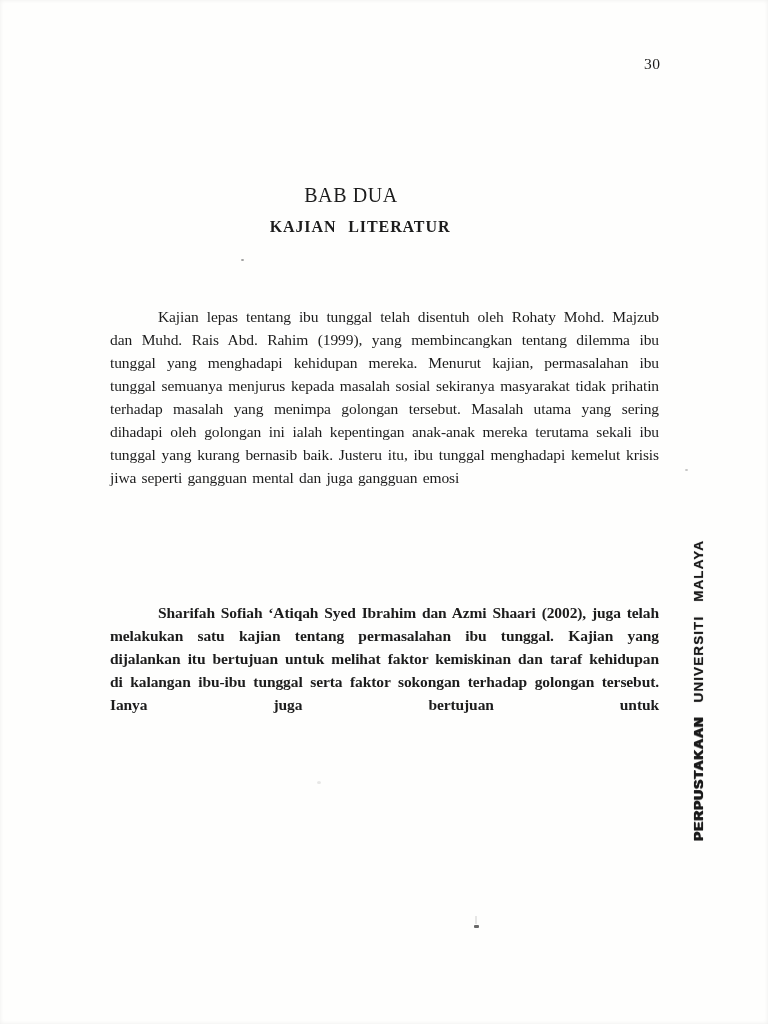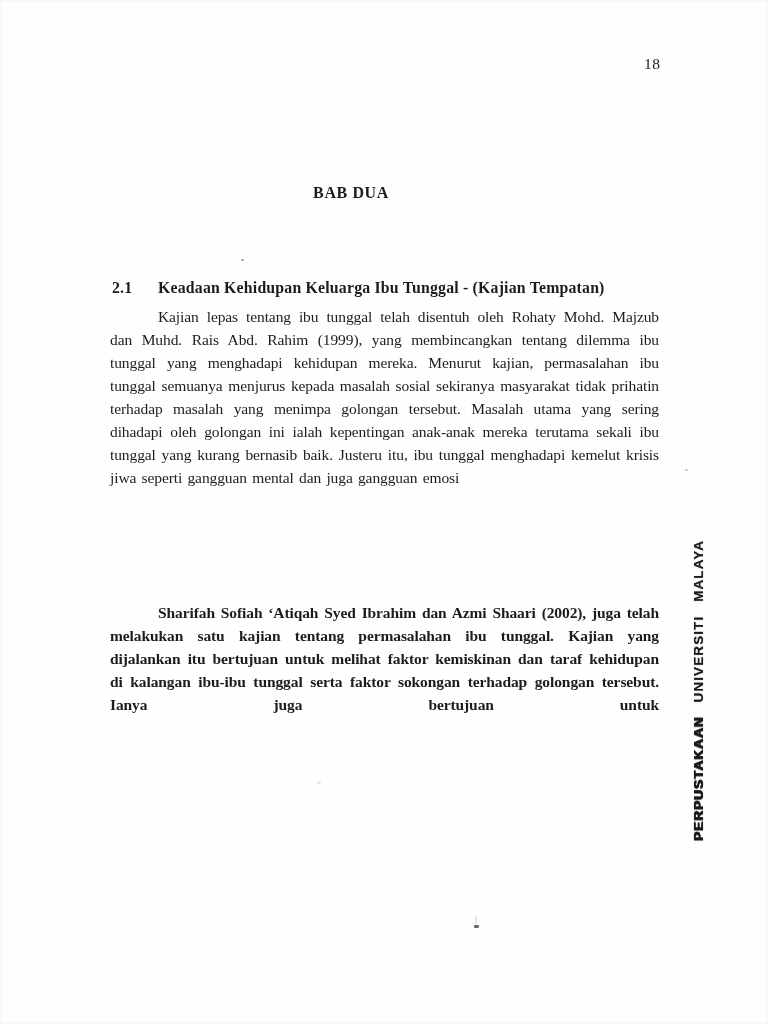--- a/index.html
+++ b/index.html
@@ -22,22 +22,22 @@
     left: 644px;
     top: 55px;
     font-size: 15.5px;
     letter-spacing: 0.5px;
   }
   .chapter-title {
     position: absolute;
     left: 351px;
     top: 184px;
     transform: translateX(-50%);
-    font-weight: bold;
-    font-size: 16px;
+    font-weight: normal;
+    font-size: 20px;
     letter-spacing: 0.6px;
     white-space: nowrap;
   }
   .chapter-subtitle {
     position: absolute;
     left: 360px;
     top: 218px;
     transform: translateX(-50%);
     font-weight: bold;
     font-size: 16px;
@@ -100,29 +100,26 @@
     width: 2px; height: 8px;
     background: rgba(120,120,120,0.18);
   }
   .speck-d { left: 317px; top: 781px; width: 4px; height: 3px; background: rgba(90,90,90,0.14); }
 </style>
 </head>
 <body>
 
 <div class="page">
 
-  <div class="page-number">18</div>
+  <div class="page-number">30</div>
 
   <div class="chapter-title">BAB DUA</div>
 
+  <div class="chapter-subtitle">KAJIAN LITERATUR</div>
 
-  <div class="section-heading">
-    <span class="section-number">2.1</span>
-    <span class="section-title">Keadaan Kehidupan Keluarga Ibu Tunggal -  (Kajian Tempatan)</span>
-  </div>
 
   <div class="body-para para-1">Kajian lepas tentang ibu tunggal telah disentuh oleh Rohaty Mohd. Majzub dan Muhd. Rais Abd. Rahim (1999), yang membincangkan tentang dilemma ibu tunggal yang menghadapi kehidupan mereka.  Menurut kajian, permasalahan ibu tunggal semuanya menjurus kepada masalah sosial sekiranya masyarakat tidak prihatin terhadap masalah yang menimpa golongan tersebut.  Masalah utama yang sering dihadapi oleh golongan ini ialah kepentingan anak-anak mereka terutama sekali ibu tunggal yang kurang bernasib baik.  Justeru itu,  ibu tunggal menghadapi kemelut krisis jiwa seperti gangguan mental dan juga gangguan emosi</div>
 
   <div class="body-para para-2">Sharifah Sofiah ‘Atiqah Syed Ibrahim dan Azmi Shaari (2002),  juga telah melakukan satu kajian tentang permasalahan ibu tunggal.  Kajian yang dijalankan itu bertujuan untuk melihat faktor kemiskinan dan taraf kehidupan di kalangan ibu-ibu tunggal serta faktor sokongan terhadap golongan tersebut.  Ianya juga bertujuan untuk</div>
 
   <div class="stamp">
     <span class="stamp-word-1">PERPUSTAKAAN</span>
     <span class="stamp-word-2">UNIVERSITI</span>
     <span class="stamp-word-3">MALAYA</span>
   </div>

